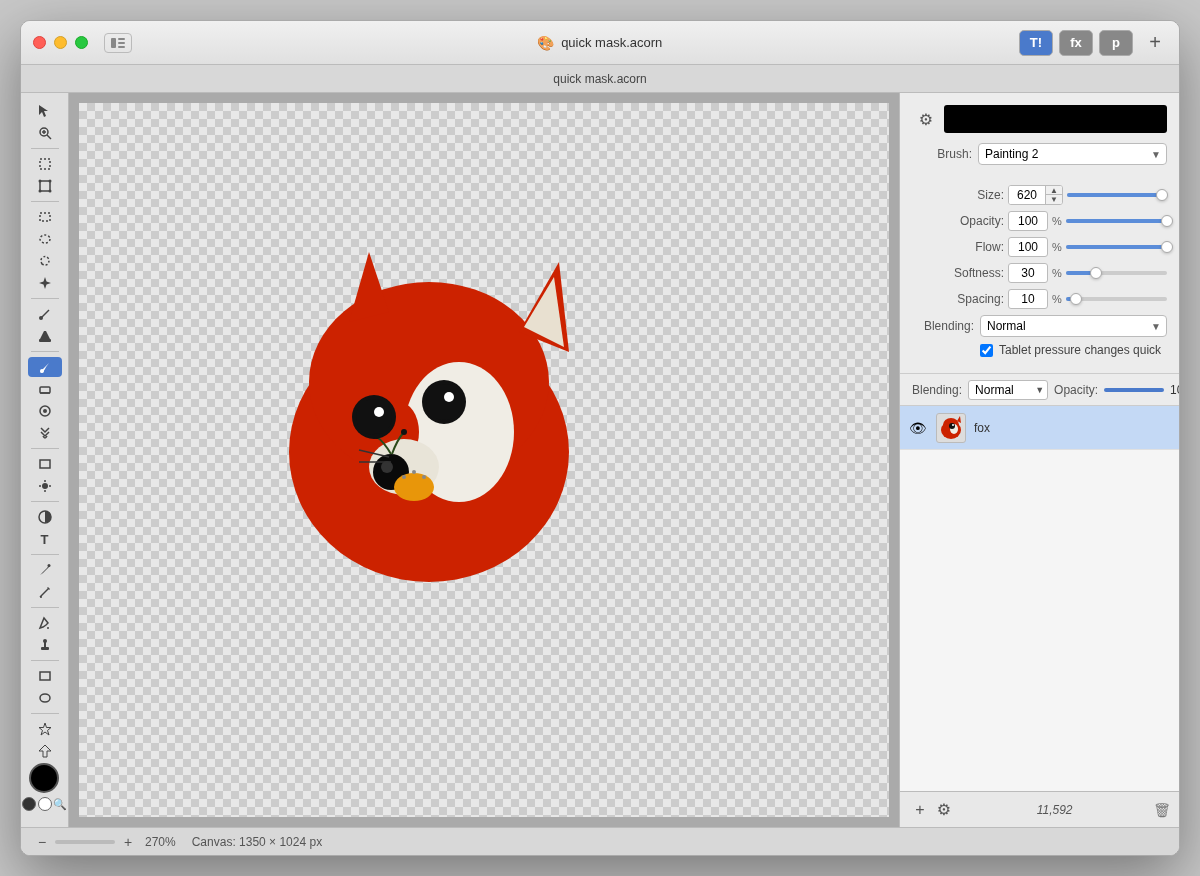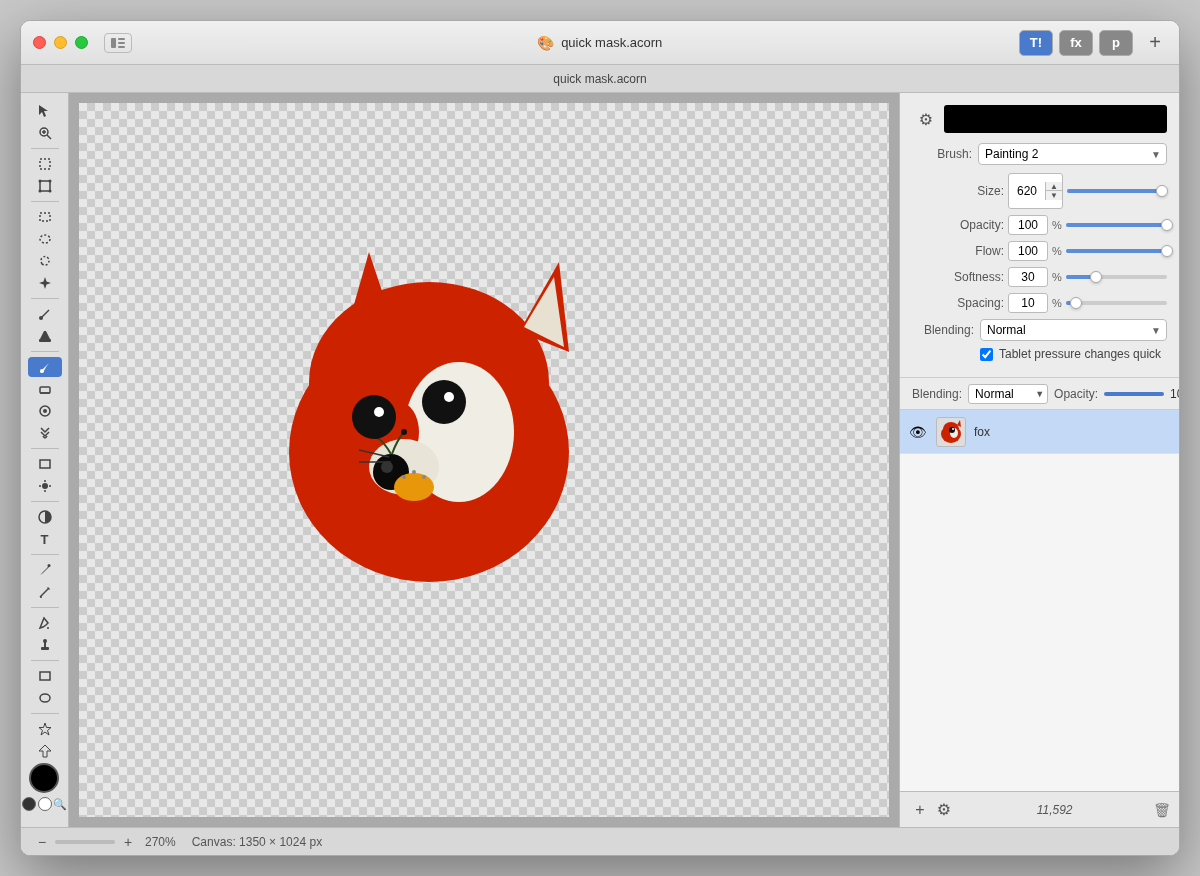--- a/index.html
+++ b/index.html
@@ -266,21 +266,21 @@
     .color-preview-box {
       flex: 1;
       height: 28px;
       background: #000;
       border-radius: 3px;
     }
 
     .brush-select-row {
       display: flex;
       align-items: center;
-      margin-bottom: 8px;
+      margin-bottom: 20px;
     }
     .brush-label { width: 60px; text-align: right; color: #555; margin-right: 6px; }
     .select-wrapper {
       flex: 1;
       position: relative;
     }
     .select-wrapper select {
       width: 100%;
       height: 22px;
       background: white;
@@ -343,21 +343,21 @@
       box-shadow: 0 1px 3px rgba(0,0,0,0.2);
     }
 
     .stepper-wrapper {
       display: flex;
       align-items: center;
       border: 1px solid #bbb;
       border-radius: 3px;
       background: white;
       overflow: hidden;
-      height: 36px;
+      height: 20px;
     }
     .stepper-input {
       width: 36px;
       height: 18px;
       border: none;
       text-align: center;
       font-size: 12px;
       background: white;
     }
     .stepper-btns {

